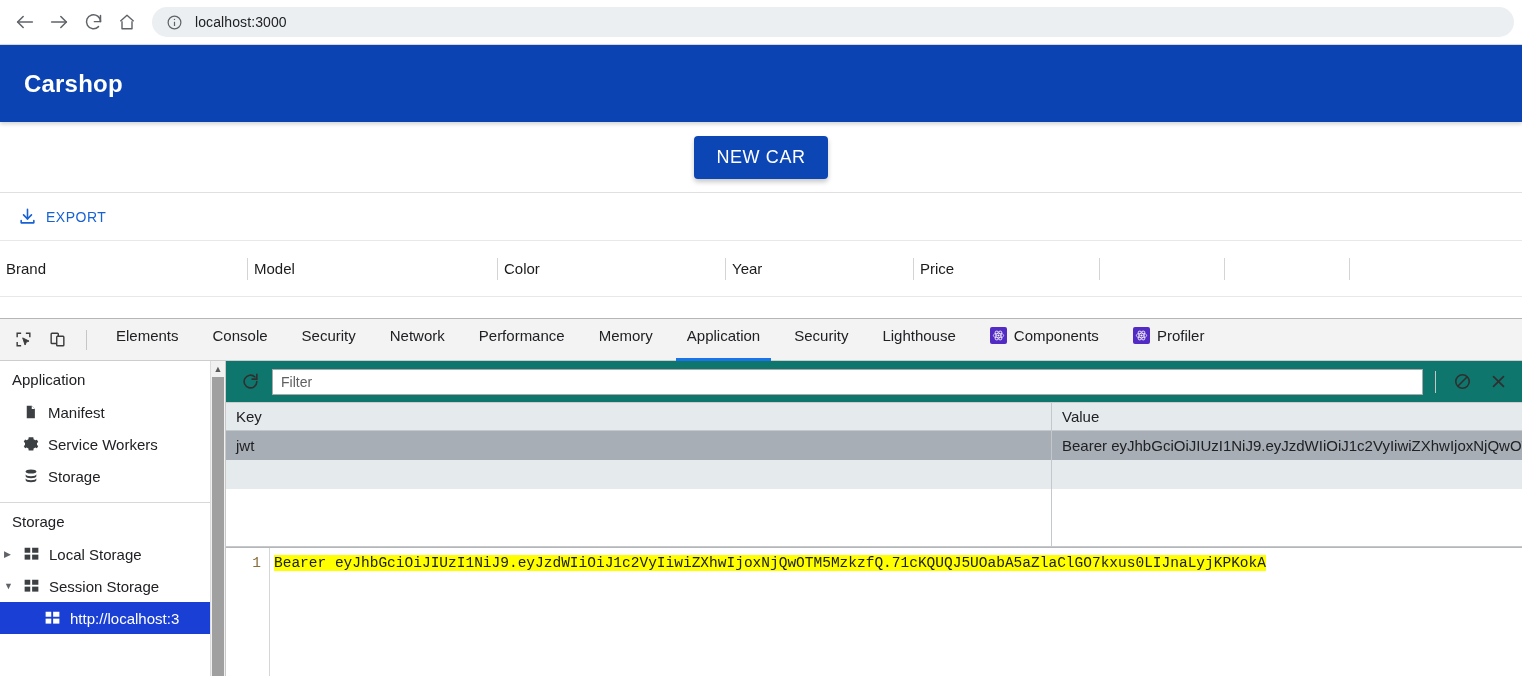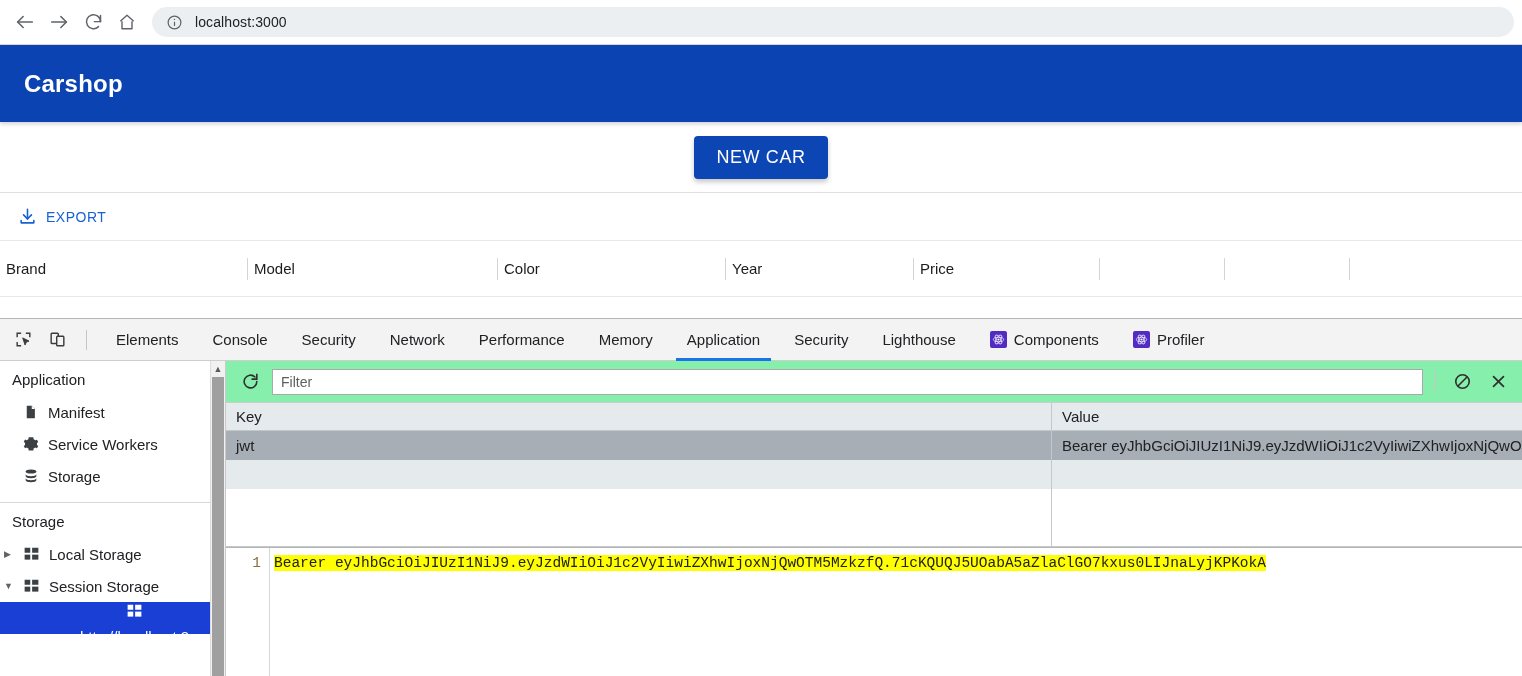--- a/index.html
+++ b/index.html
@@ -160,23 +160,22 @@
     width: 34px; height: 32px;
     display: flex; align-items: center; justify-content: center;
     color: #3b3b3b;
     cursor: pointer;
   }
   .dt-icon-btn svg { display: block; }
   .dt-vsep { width: 1px; height: 20px; background: #c6c6c6; margin: 0 12px; }
   .dt-tab {
     height: 42px;
     display: flex;
-    align-items: center;
     gap: 7px;
-    padding: 1px 17px;
+    padding: 8px 17px;
     font-size: 15px;
     color: #202124;
     cursor: pointer;
     position: relative;
     white-space: nowrap;
   }
   .dt-tab.active::after {
     content: "";
     position: absolute;
     left: 6px; right: 6px; bottom: 0;
@@ -213,21 +212,21 @@
     align-items: center;
     height: 32px;
     padding-left: 22px;
     gap: 9px;
     color: #202124;
     cursor: pointer;
     white-space: nowrap;
     font-size: 15px;
   }
   .dt-tree-item.indent2 { padding-left: 44px; }
-  .dt-tree-item.selected { background: #1a3fd4; color: #fff; flex-direction: column; }
+  .dt-tree-item.selected { background: #1a3fd4; color: #fff; }
   .dt-tree-item .arrow {
     width: 10px; flex: 0 0 10px;
     color: #5f6368; font-size: 9px; line-height: 1;
     margin-left: -18px; margin-right: 0;
   }
   .dt-divider { height: 1px; background: #d8d8d8; margin: 10px 0 0 0; }
   .ico { width: 17px; height: 17px; flex: 0 0 17px; display:flex; align-items:center; justify-content:center; }
   .ico svg { display: block; }
 
   .dt-scrollbar {
@@ -247,21 +246,21 @@
     left: 0; right: 0; top: 0;
     height: 15px;
     display: flex; align-items: center; justify-content: center;
     color: #5b5b5b; font-size: 9px;
   }
 
   
   .dt-main { flex: 1 1 auto; display: flex; flex-direction: column; min-width: 0; background: #fff; }
   .storage-toolbar {
     height: 42px;
-    background: #86efac;
+    background: #0f766e;
     border-bottom: 1px solid #cdcdcd;
     display: flex;
     align-items: center;
     padding: 0 10px;
     gap: 8px;
     flex: 0 0 auto;
   }
   .st-icon {
     width: 28px; height: 28px;
     display: flex; align-items: center; justify-content: center;

